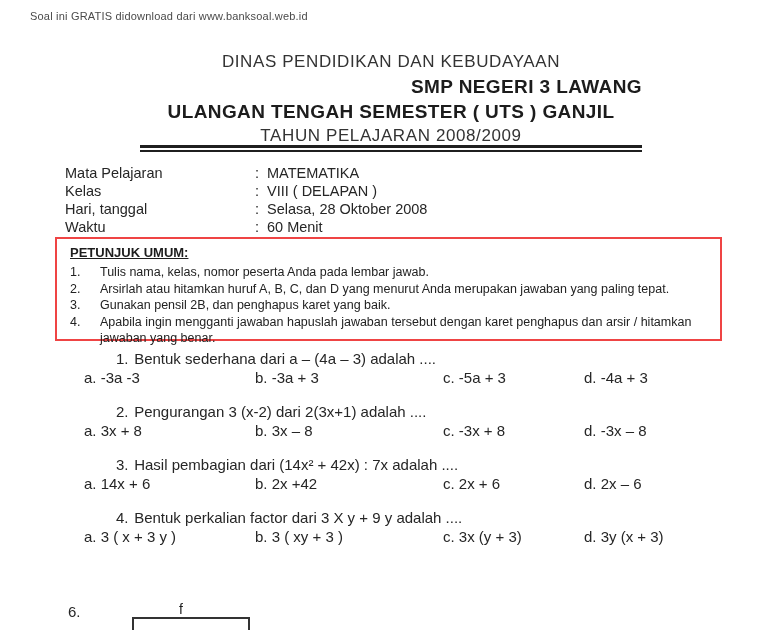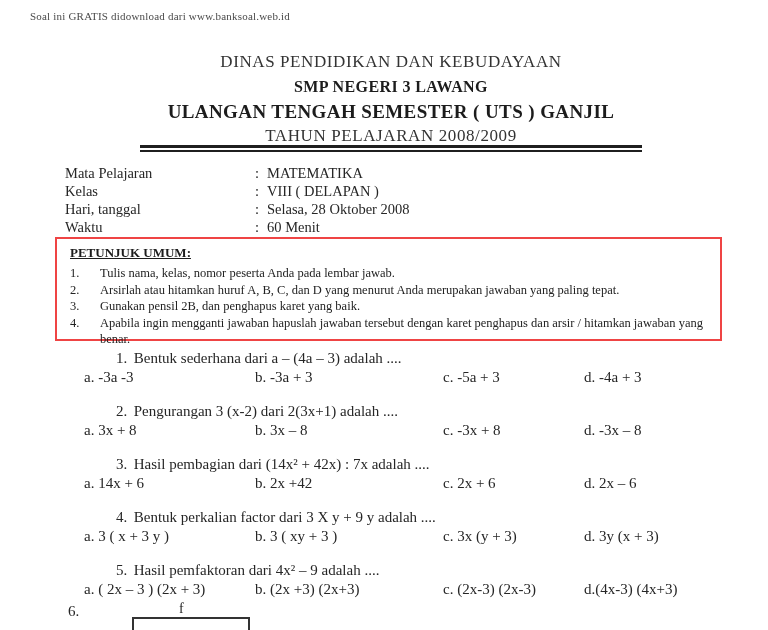--- a/index.html
+++ b/index.html
@@ -1,34 +1,34 @@
 <!DOCTYPE html>
 <html><head>
 <meta charset="utf-8">
 <style>
   * { margin:0; padding:0; box-sizing:border-box; }
   html,body { background:#ffffff; }
   .page {
     position:relative;
     width:768px; height:630px;
     background:#ffffff;
-    font-family:Liberation Serif, serif;
+    font-family:Liberation Sans, sans-serif;
     color:#262626;
     overflow:hidden;
   }
   .watermark {
     position:absolute; top:10px; left:30px;
     font-size:11px; color:#4a4a4a; letter-spacing:0.2px;
   }
   .header {
     position:absolute; top:49px; left:140px; width:502px;
     text-align:center; color:#1c1c1c;
   }
   .header .h-line1 { font-size:17px; font-weight:500; letter-spacing:0.6px; line-height:25px; color:#333; }
-  .header .h-line2 { font-size:16px; font-weight:bold; letter-spacing:0.4px; line-height:25px; }
+  .header .h-line2 { font-size:19px; font-weight:bold; letter-spacing:0.4px; line-height:25px;text-align:right; }
   .header .h-line3 { font-size:19px; font-weight:bold; letter-spacing:0.4px; line-height:25px; }
   .header .h-line4 { font-size:17px; font-weight:500; letter-spacing:0.6px; line-height:24px; color:#333; }
   .double-rule {
     position:absolute; top:145px; left:140px; width:502px;
     height:7px;
     border-top:3px solid #1f1f1f;
     border-bottom:2px solid #1f1f1f;
   }
   .info {
     position:absolute; top:164px; left:65px; width:560px;
@@ -181,32 +181,20 @@
         <span>Bentuk perkalian factor dari 3 X y + 9 y adalah ....</span>
       </div>
       <div class="options">
         <span class="opt opt-a">a. 3 ( x + 3 y )</span>
         <span class="opt opt-b">b. 3 ( xy + 3 )</span>
         <span class="opt opt-c">c. 3x (y + 3)</span>
         <span class="opt opt-d">d. 3y (x + 3)</span>
       </div>
     </div>
 
-    <div class="question">
-      <div class="stem">
-        <span class="q-num">5.</span>
-        <span>Hasil pemfaktoran dari 4x² – 9 adalah ....</span>
-      </div>
-      <div class="options">
-        <span class="opt opt-a">a. ( 2x – 3 ) (2x + 3)</span>
-        <span class="opt opt-b">b. (2x +3) (2x+3)</span>
-        <span class="opt opt-c">c. (2x-3) (2x-3)</span>
-        <span class="opt opt-d">d.(4x-3) (4x+3)</span>
-      </div>
-    </div>
 
   </div>
 
   <div class="q6-num">6.</div>
   <div class="q6-figure"></div>
   <div class="q6-figure-label">f</div>
 
 </div>
 
 </body></html>

